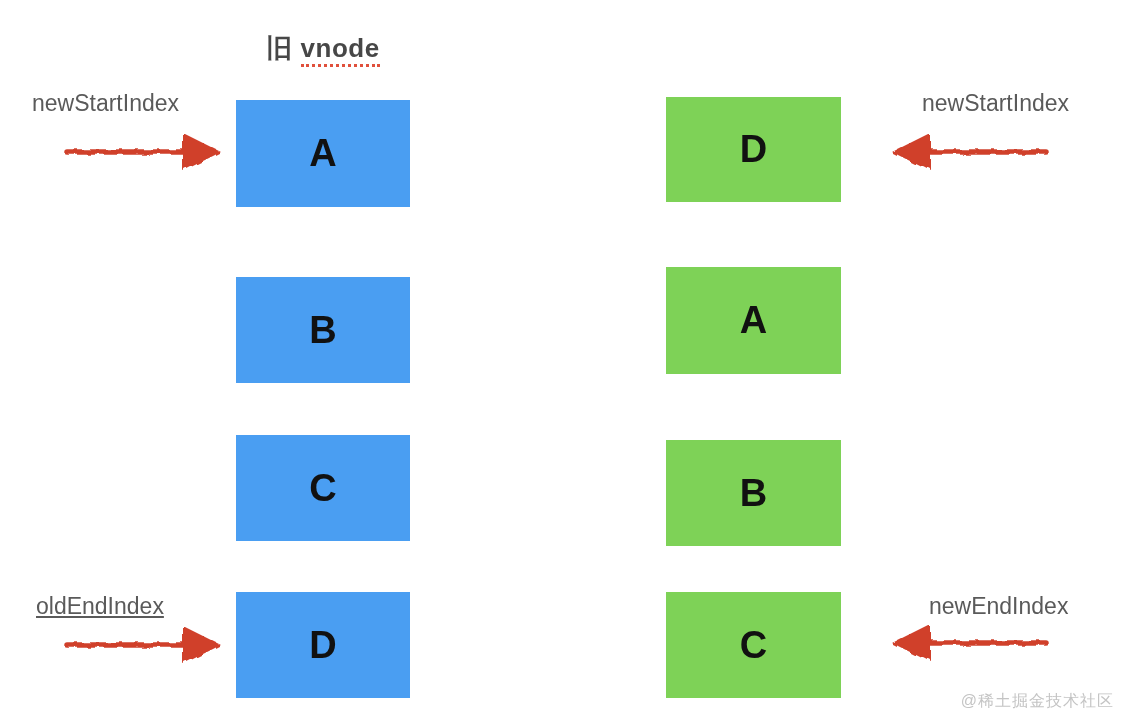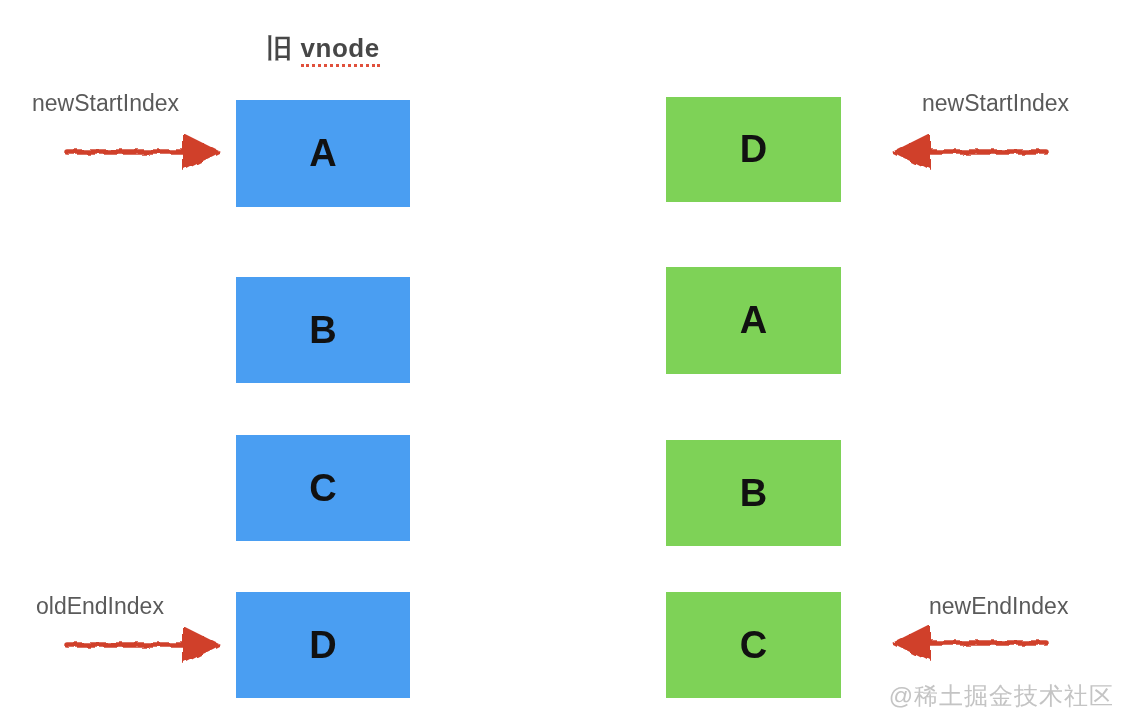--- a/index.html
+++ b/index.html
@@ -59,40 +59,40 @@
   .n1 { top: 267px; height: 107px; }
   .n2 { top: 440px; }
   .n3 { top: 592px; }
   .pointer-label {
     position: absolute;
     font-size: 23px;
     color: var(--label);
     white-space: nowrap;
   }
   .lbl-old-start { left: 32px;  top: 90px; }
-  .lbl-old-end   { left: 36px;  top: 593px; }
+  .lbl-old-end   { left: 36px;  top: 593px; text-decoration: underline; }
   .lbl-new-start { left: 922px; top: 90px; }
   .lbl-new-end   { left: 929px; top: 593px; }
   .arrow-svg {
     position: absolute;
     width: 170px;
     height: 52px;
     overflow: visible;
   }
   .arr-old-start { left: 55px;  top: 126px; }
   .arr-old-end   { left: 55px;  top: 619px; }
   .arr-new-start { left: 888px; top: 126px; transform: scaleX(-1); }
   .arr-new-end   { left: 888px; top: 617px; transform: scaleX(-1); }
   .arrow-shaft { stroke: var(--arrow); stroke-width: 5.5; stroke-linecap: round; }
   .arrow-head  { fill: var(--arrow); }
   .watermark {
     position: absolute;
     right: 24px;
     bottom: 14px;
-    font-size: 24px;
+    font-size: 16px;
     color: var(--watermark);
     letter-spacing: 1px;
     margin-top: 24px;
   }
 </style>
 </head>
 <body>
 
 <div class="canvas">
 

